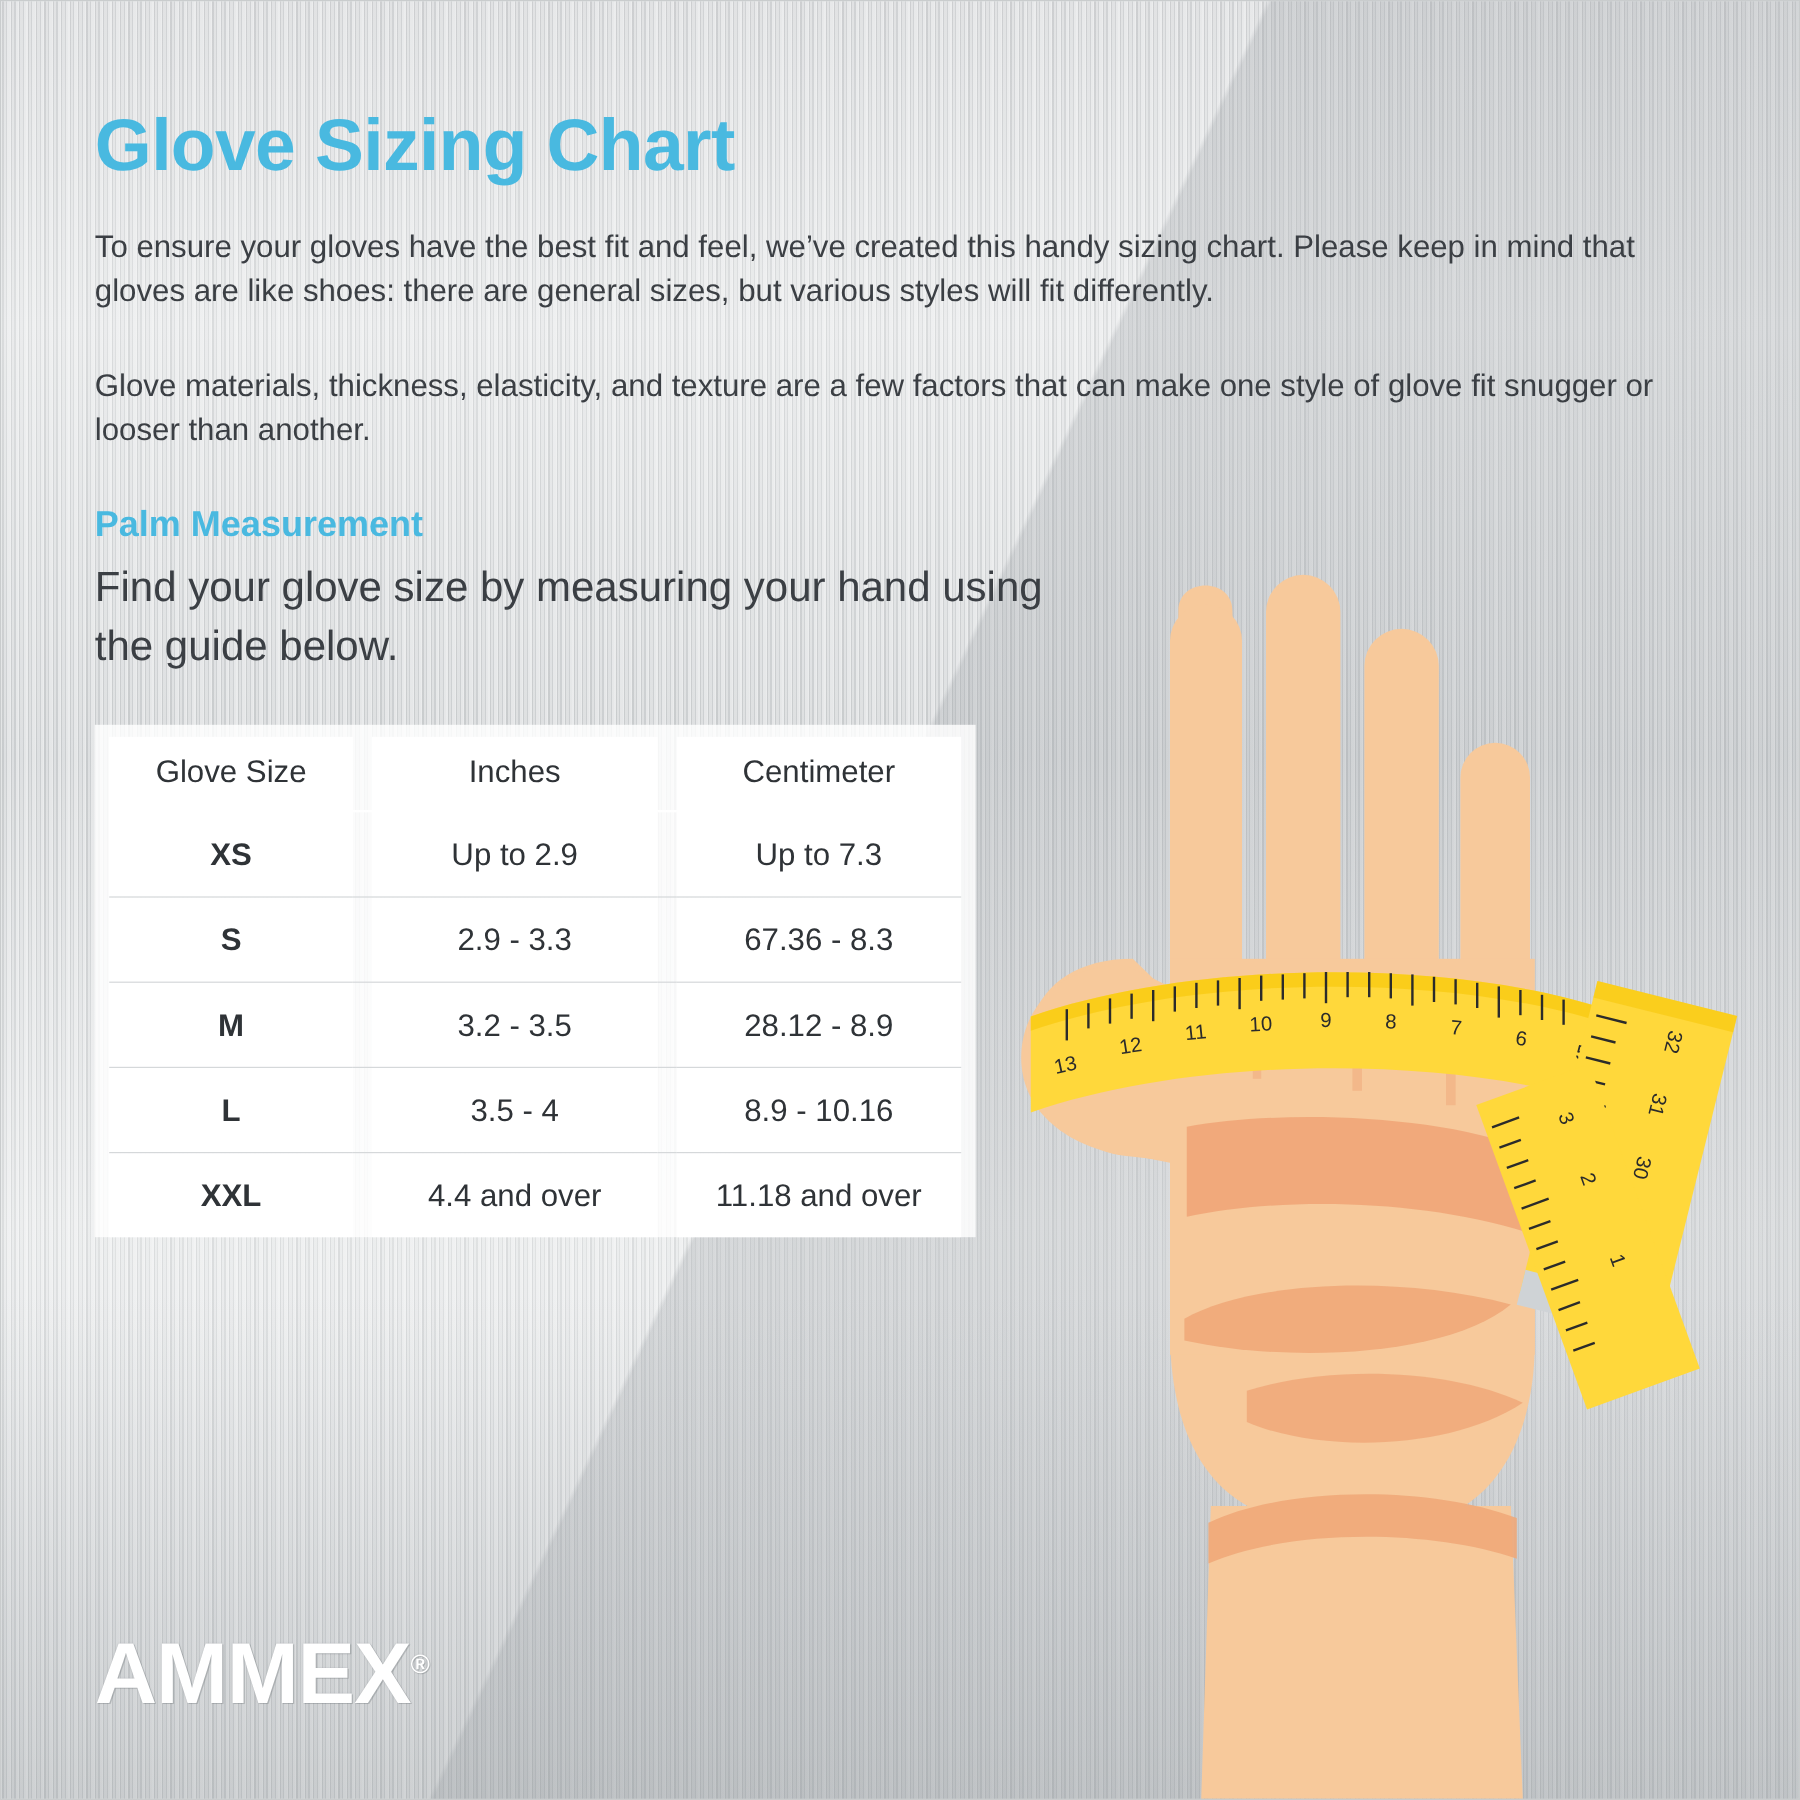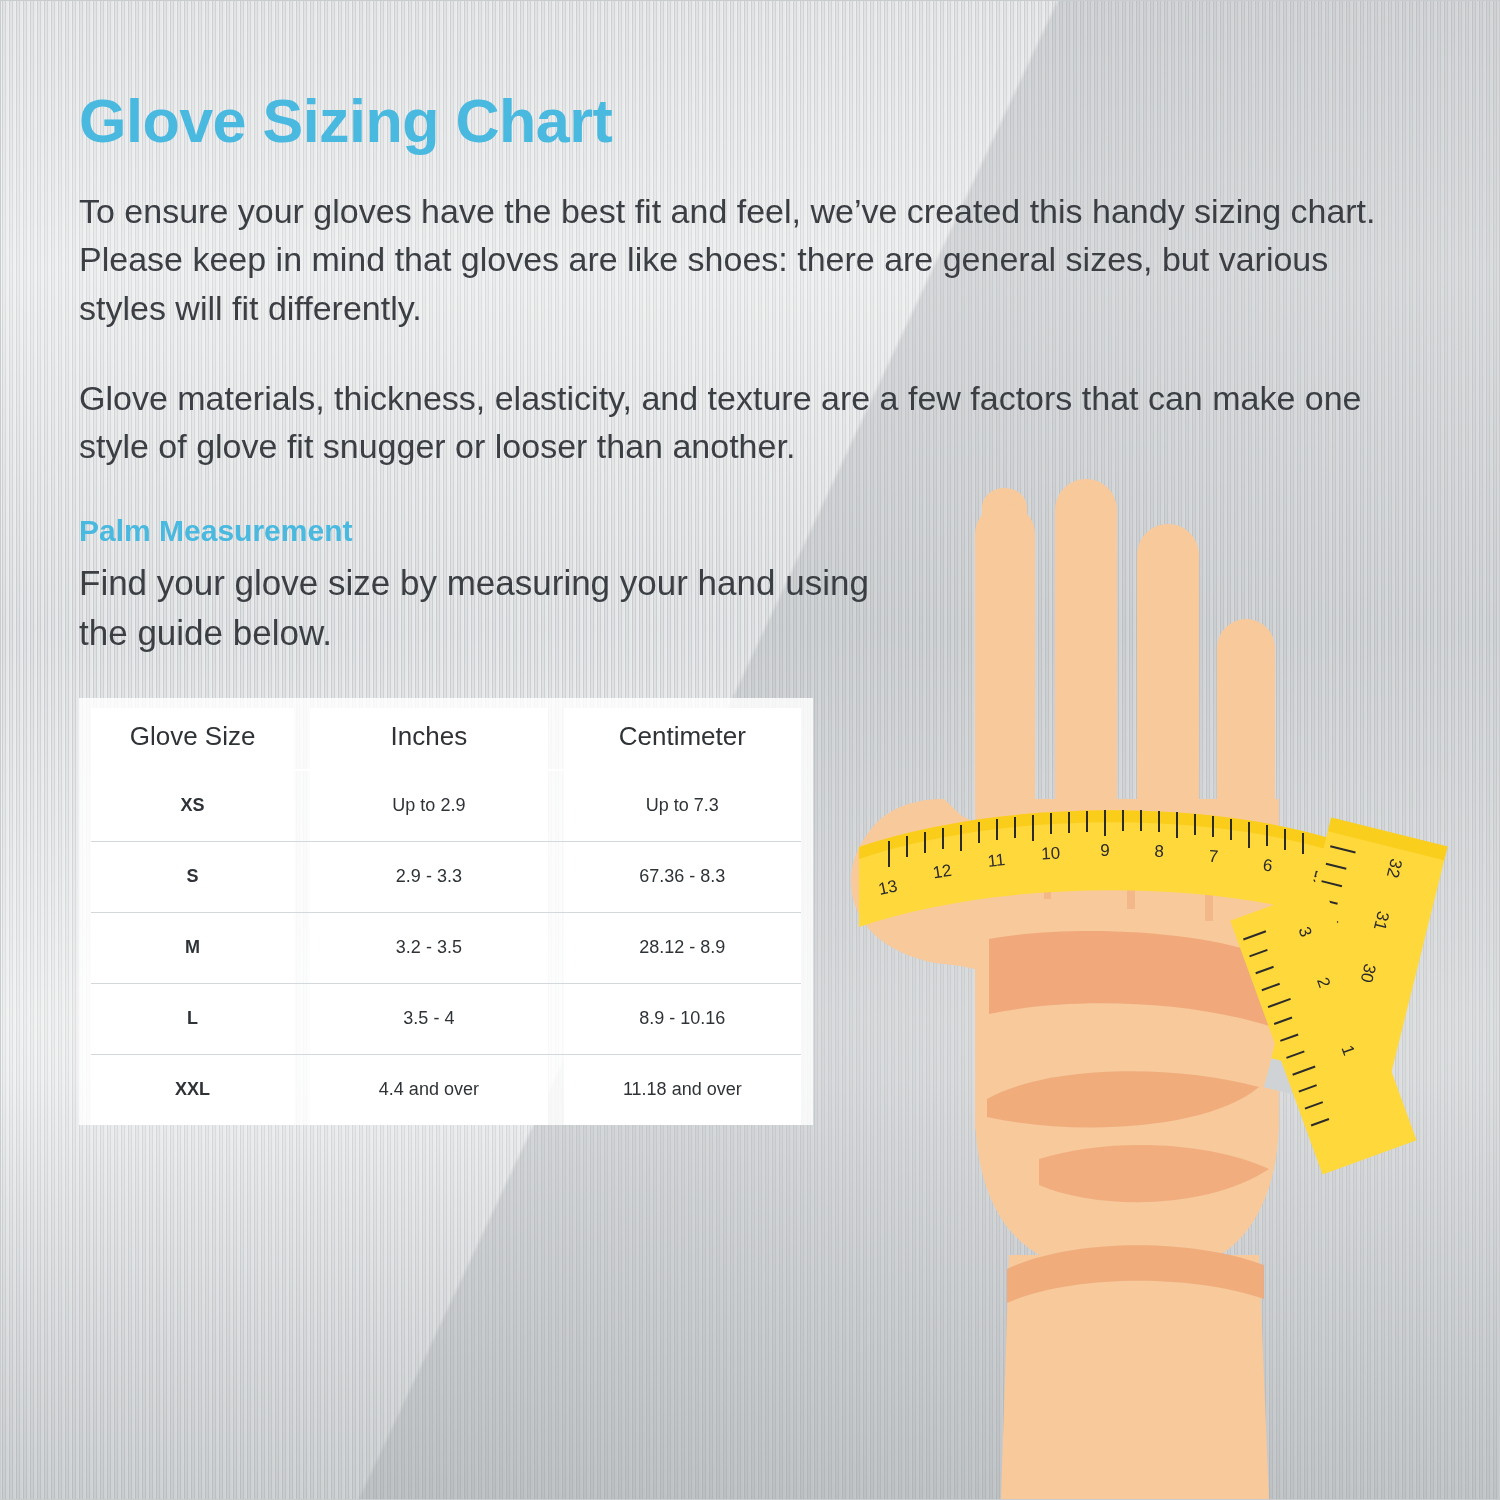--- a/index.html
+++ b/index.html
@@ -63,21 +63,21 @@
     color: #49b9e0;
     font-size: 61px;
     font-weight: bold;
     letter-spacing: -0.5px;
     margin: 0 0 34px 0;
     line-height: 1.05;
   }
 
   .para {
     color: #3b3f44;
-    font-size: 34px;
+    font-size: 26px;
     line-height: 1.42;
     max-width: 1300px;
     margin: 0 0 30px 0;
   }
   .para.second {
     max-width: 1300px;
     margin-top: 42px;
     margin-bottom: 44px;
   }
 
@@ -106,21 +106,21 @@
   table.size-table {
     border-collapse: collapse;
     width: 100%;
     table-layout: fixed;
   }
   table.size-table th,
   table.size-table td {
     text-align: center;
     color: #2f3337;
     background: #ffffff;
-    font-size: 18px;
+    font-size: 26px;
     height: 68px;
     vertical-align: middle;
   }
   table.size-table thead th {
     font-size: 26px;
     font-weight: normal;
     border-bottom: 2px solid #ffffff;
     padding-bottom: 4px;
     height: 56px;
   }
@@ -384,14 +384,15 @@
             <td>4.4 and over</td>
             <td class="gap"></td>
             <td>11.18 and over</td>
           </tr>
         </tbody>
       </table>
     </div>
   </div>
 
   <div class="logo">
+    <div class="mark"><span>AMMEX</span><span class="reg">®</span></div>
   </div>
 </div>
 
 </body></html>

